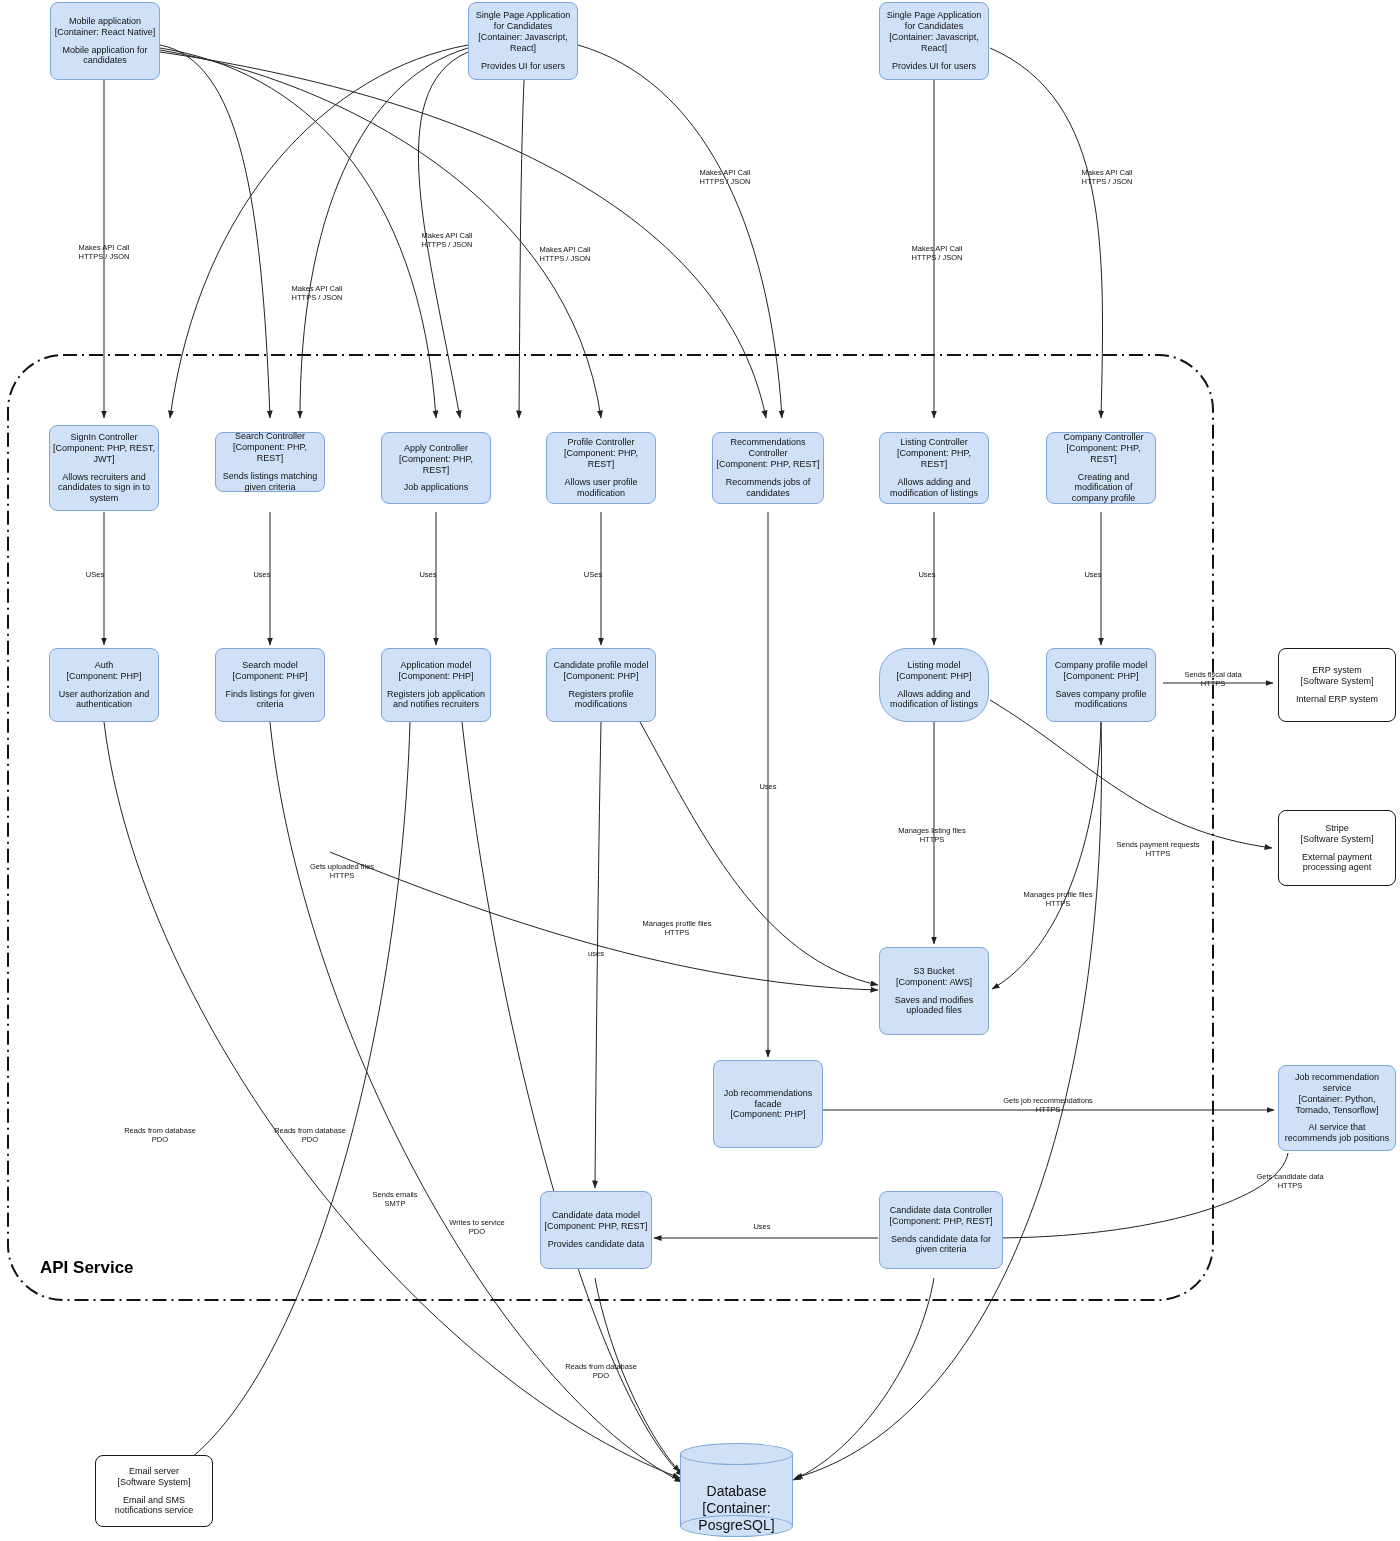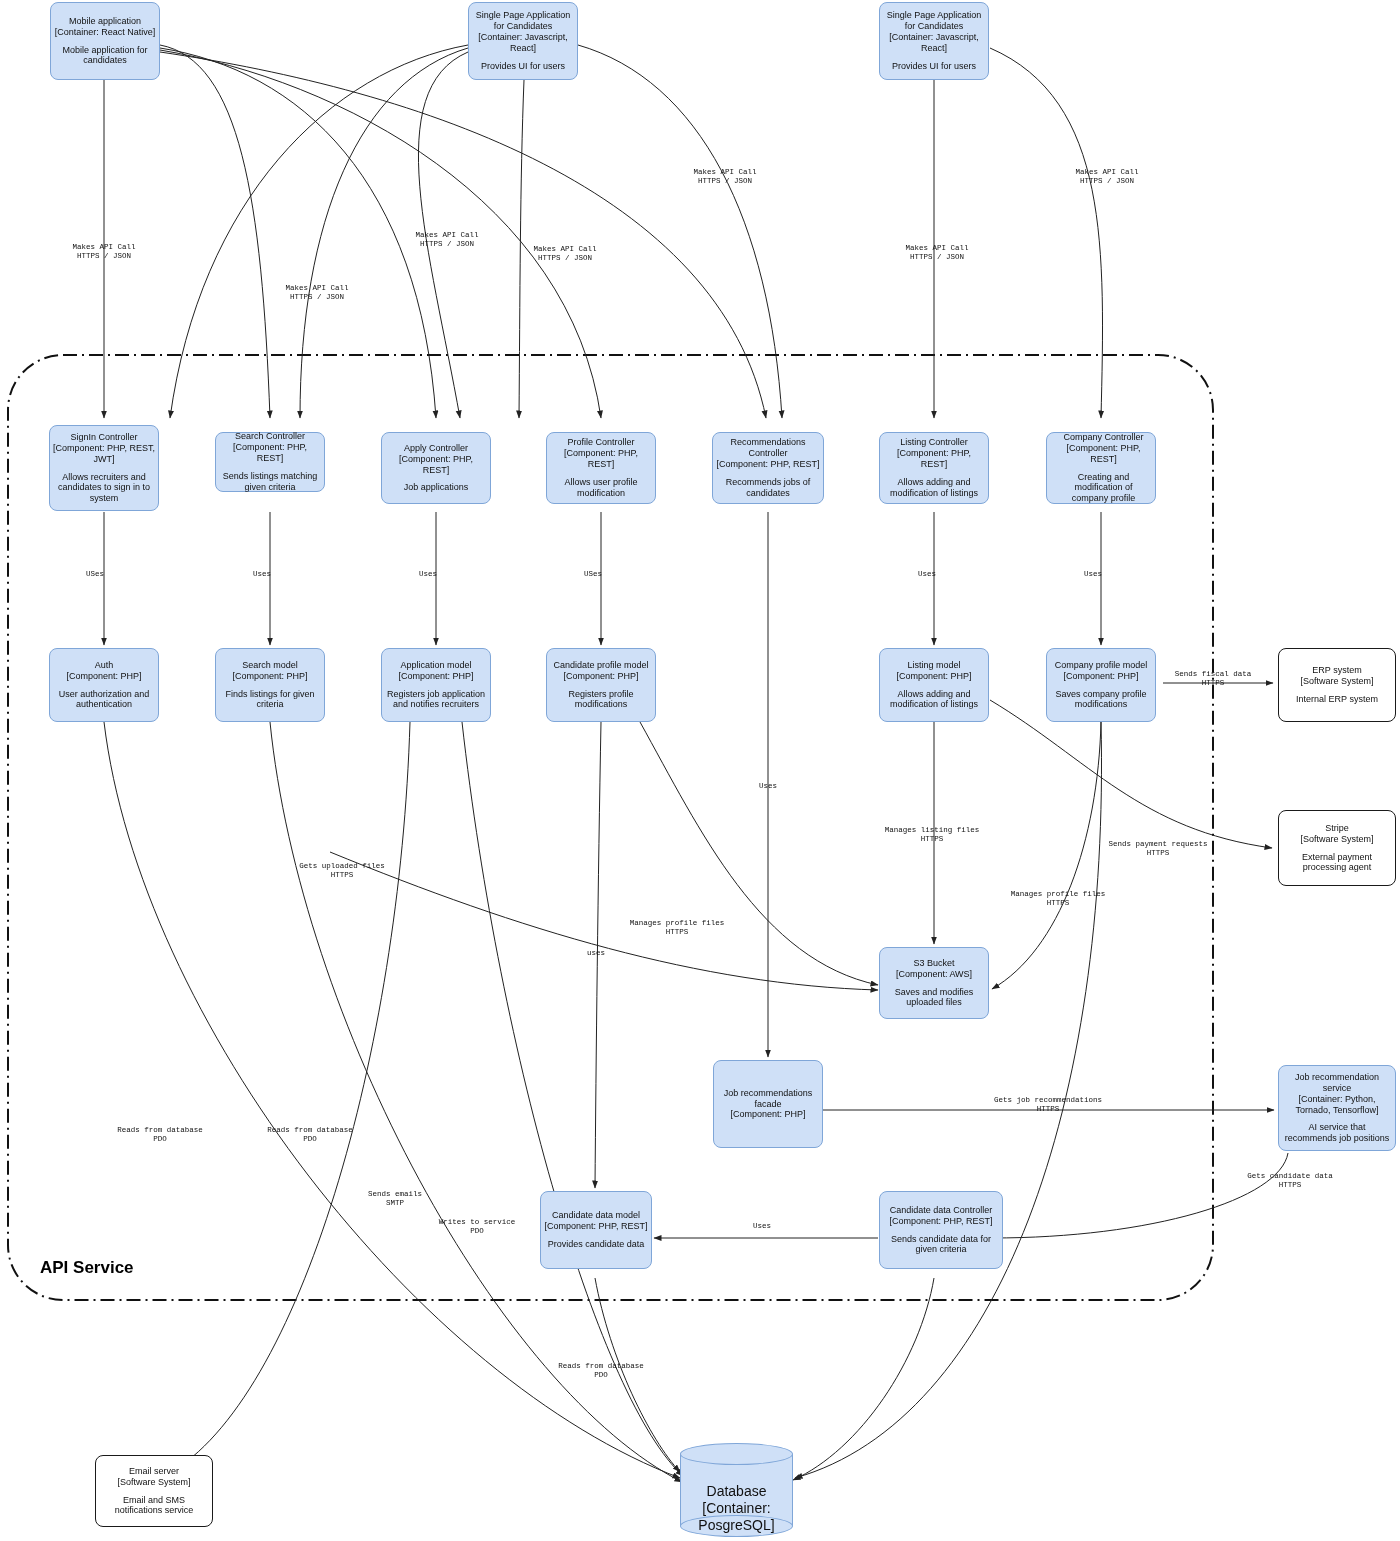--- a/index.html
+++ b/index.html
@@ -17,21 +17,21 @@
   .cyl .body{position:absolute;left:0;right:0;top:11px;bottom:11px;background:#cfe0f7;
              border-left:1px solid #7fa6d8;border-right:1px solid #7fa6d8;}
   .cyl .top{position:absolute;left:0;right:0;top:0;height:22px;background:#cfe0f7;
             border:1px solid #7fa6d8;border-radius:50%/50%;box-sizing:border-box;}
   .cyl .bot{position:absolute;left:0;right:0;bottom:0;height:22px;background:#cfe0f7;
             border:1px solid #7fa6d8;border-radius:50%/50%;box-sizing:border-box;}
   .cyl .txt{position:absolute;left:0;right:0;top:40px;text-align:center;font-size:14px;
             line-height:1.22;color:#111;}
   .cyl .txt .desc{margin-top:7px;}
   .elabel{position:absolute;font-size:7.5px;line-height:1.25;color:#111;text-align:center;
-          white-space:pre;transform:translateX(-50%);font-family:Liberation Mono, monospace;}
+          white-space:pre;transform:translateX(-50%);}
   #boundary-label{position:absolute;font-size:17px;font-weight:bold;color:#000;}
 </style>
 </head>
 <body>
 
 <div id="canvas">
 
   <svg class="layer" viewBox="0 0 1400 1541">
     <defs>
       <marker id="arr" markerWidth="9" markerHeight="9" refX="7.5" refY="3" orient="auto">
@@ -164,21 +164,21 @@
   <div class="node comp" style="left:381px;top:648px;width:110px;height:74px;">
     <div class="title" style="white-space: pre-line;">Application model
 [Component: PHP]</div>
     <div class="desc" style="white-space: pre-line;">Registers job application and notifies recruiters</div>
   </div>
   <div class="node comp" style="left:546px;top:648px;width:110px;height:74px;">
     <div class="title" style="white-space: pre-line;">Candidate profile model
 [Component: PHP]</div>
     <div class="desc" style="white-space: pre-line;">Registers profile modifications</div>
   </div>
-  <div class="node comp" style="left:879px;top:648px;width:110px;height:74px;">
+  <div class="node comp" style="left:879px;top:648px;width:110px;height:74px;border-radius:28px;">
     <div class="title" style="white-space: pre-line;">Listing model
 [Component: PHP]</div>
     <div class="desc" style="white-space: pre-line;">Allows adding and modification of listings</div>
   </div>
   <div class="node comp" style="left:1046px;top:648px;width:110px;height:74px;">
     <div class="title" style="white-space: pre-line;">Company profile model
 [Component: PHP]</div>
     <div class="desc" style="white-space: pre-line;">Saves company profile modifications</div>
   </div>
 
@@ -186,21 +186,21 @@
     <div class="title" style="white-space: pre-line;">ERP system
 [Software System]</div>
     <div class="desc" style="white-space: pre-line;">Internal ERP system</div>
   </div>
   <div class="node ext" style="left:1278px;top:810px;width:118px;height:76px;">
     <div class="title" style="white-space: pre-line;">Stripe
 [Software System]</div>
     <div class="desc" style="white-space: pre-line;">External payment processing agent</div>
   </div>
 
-  <div class="node comp" style="left:879px;top:947px;width:110px;height:72px;">
+  <div class="node comp" style="left:879px;top:947px;width:110px;height:88px;">
     <div class="title" style="white-space: pre-line;">S3 Bucket
 [Component: AWS]</div>
     <div class="desc" style="white-space: pre-line;">Saves and modifies uploaded files</div>
   </div>
   <div class="node comp" style="left:713px;top:1060px;width:110px;height:88px;">
     <div class="title" style="white-space: pre-line;">Job recommendations facade
 [Component: PHP]</div>
   </div>
   <div class="node comp" style="left:1278px;top:1065px;width:118px;height:86px;">
     <div class="title" style="white-space: pre-line;">Job recommendation service

